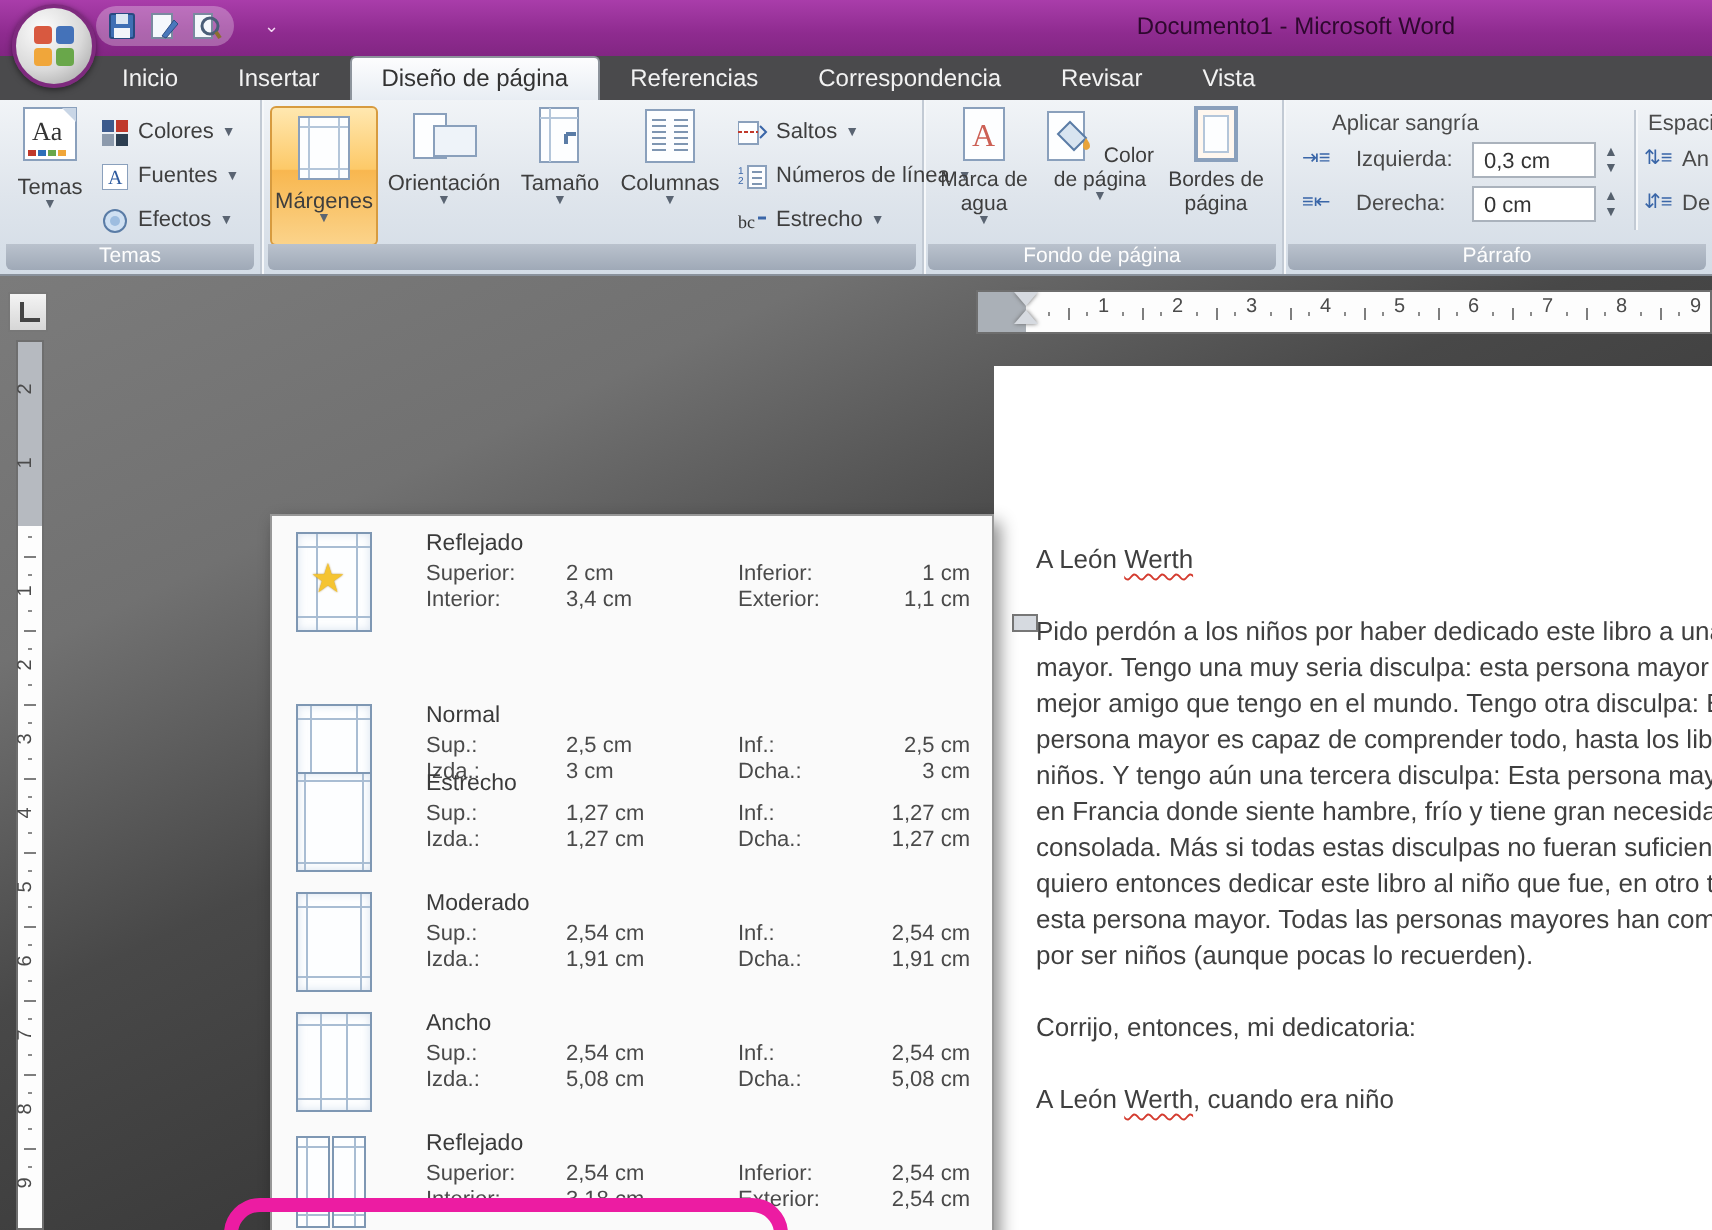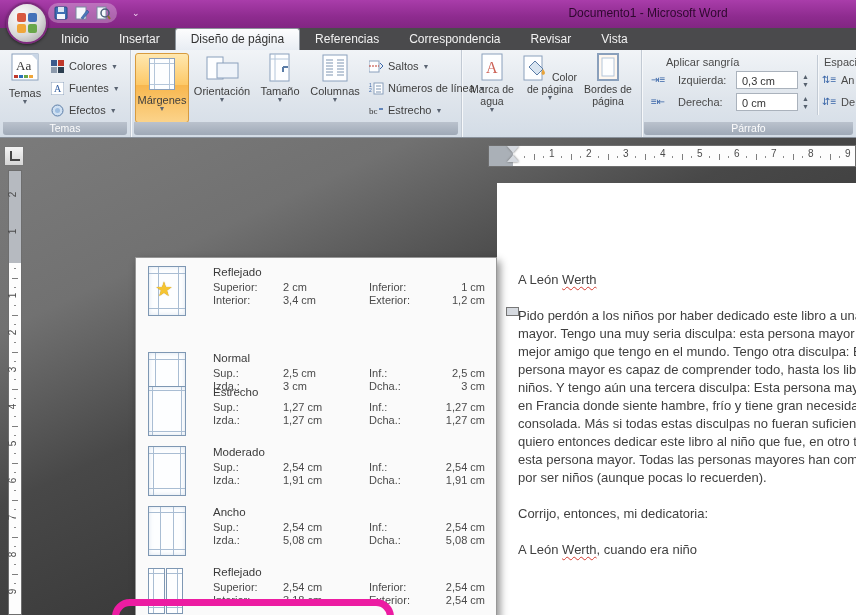--- a/index.html
+++ b/index.html
@@ -317,20 +317,21 @@
       <span class="blabel">Color de página</span>
       <span class="caret">▼</span>
     </div>
     <div class="bigbtn" style="left:119px;width:56px;font-size:10.5px;">
       <span class="bicon"><svg width="24" height="28">
             <rect x="2" y="1" width="20" height="26" fill="#fff7ef" stroke="#8aa0bc" stroke-width="2"></rect>
             <rect x="6" y="5" width="12" height="18" fill="#fdfeff" stroke="#b4c6da"></rect>
           </svg></span>
       <span class="blabel">Bordes de página</span>
     </div>
+    <div class="glabel">Fondo de página</div>
   </div>
 
   <div class="group" style="left:641px;width:215px;border-right:none;">
     <div class="parhdr" style="left:25px;top:6px;">Aplicar sangría</div>
     <div class="indicon" style="left:10px;top:23px;">⇥≡</div>
     <div class="parhdr" style="left:37px;top:24px;">Izquierda:</div>
     <div class="spinbox" style="left:95px;top:21px;">0,3 cm</div>
     <div class="spin" style="left:158px;top:21px;">▲<br>▼</div>
     <div class="indicon" style="left:10px;top:45px;">≡⇤</div>
     <div class="parhdr" style="left:37px;top:46px;">Derecha:</div>
@@ -461,21 +462,21 @@
           <span class="star">★</span>
         </div>
       <div class="mi-name">Reflejado</div>
       <span class="cell r1 c1">Superior:</span>
       <span class="cell r1 c2">2 cm</span>
       <span class="cell r1 c3">Inferior:</span>
       <span class="cell r1 c4">1 cm</span>
       <span class="cell r2 c1">Interior:</span>
       <span class="cell r2 c2">3,4 cm</span>
       <span class="cell r2 c3">Exterior:</span>
-      <span class="cell r2 c4">1,2 cm</span>
+      <span class="cell r2 c4">1,1 cm</span>
     </div>
 
     <div class="mi" style="top:65px;margin-top:26px;">
       <div class="pgicon t-normal"></div>
       <div class="mi-name">Normal</div>
       <span class="cell r1 c1">Sup.:</span>
       <span class="cell r1 c2">2,5 cm</span>
       <span class="cell r1 c3">Inf.:</span>
       <span class="cell r1 c4">2,5 cm</span>
       <span class="cell r2 c1">Izda.:</span>

